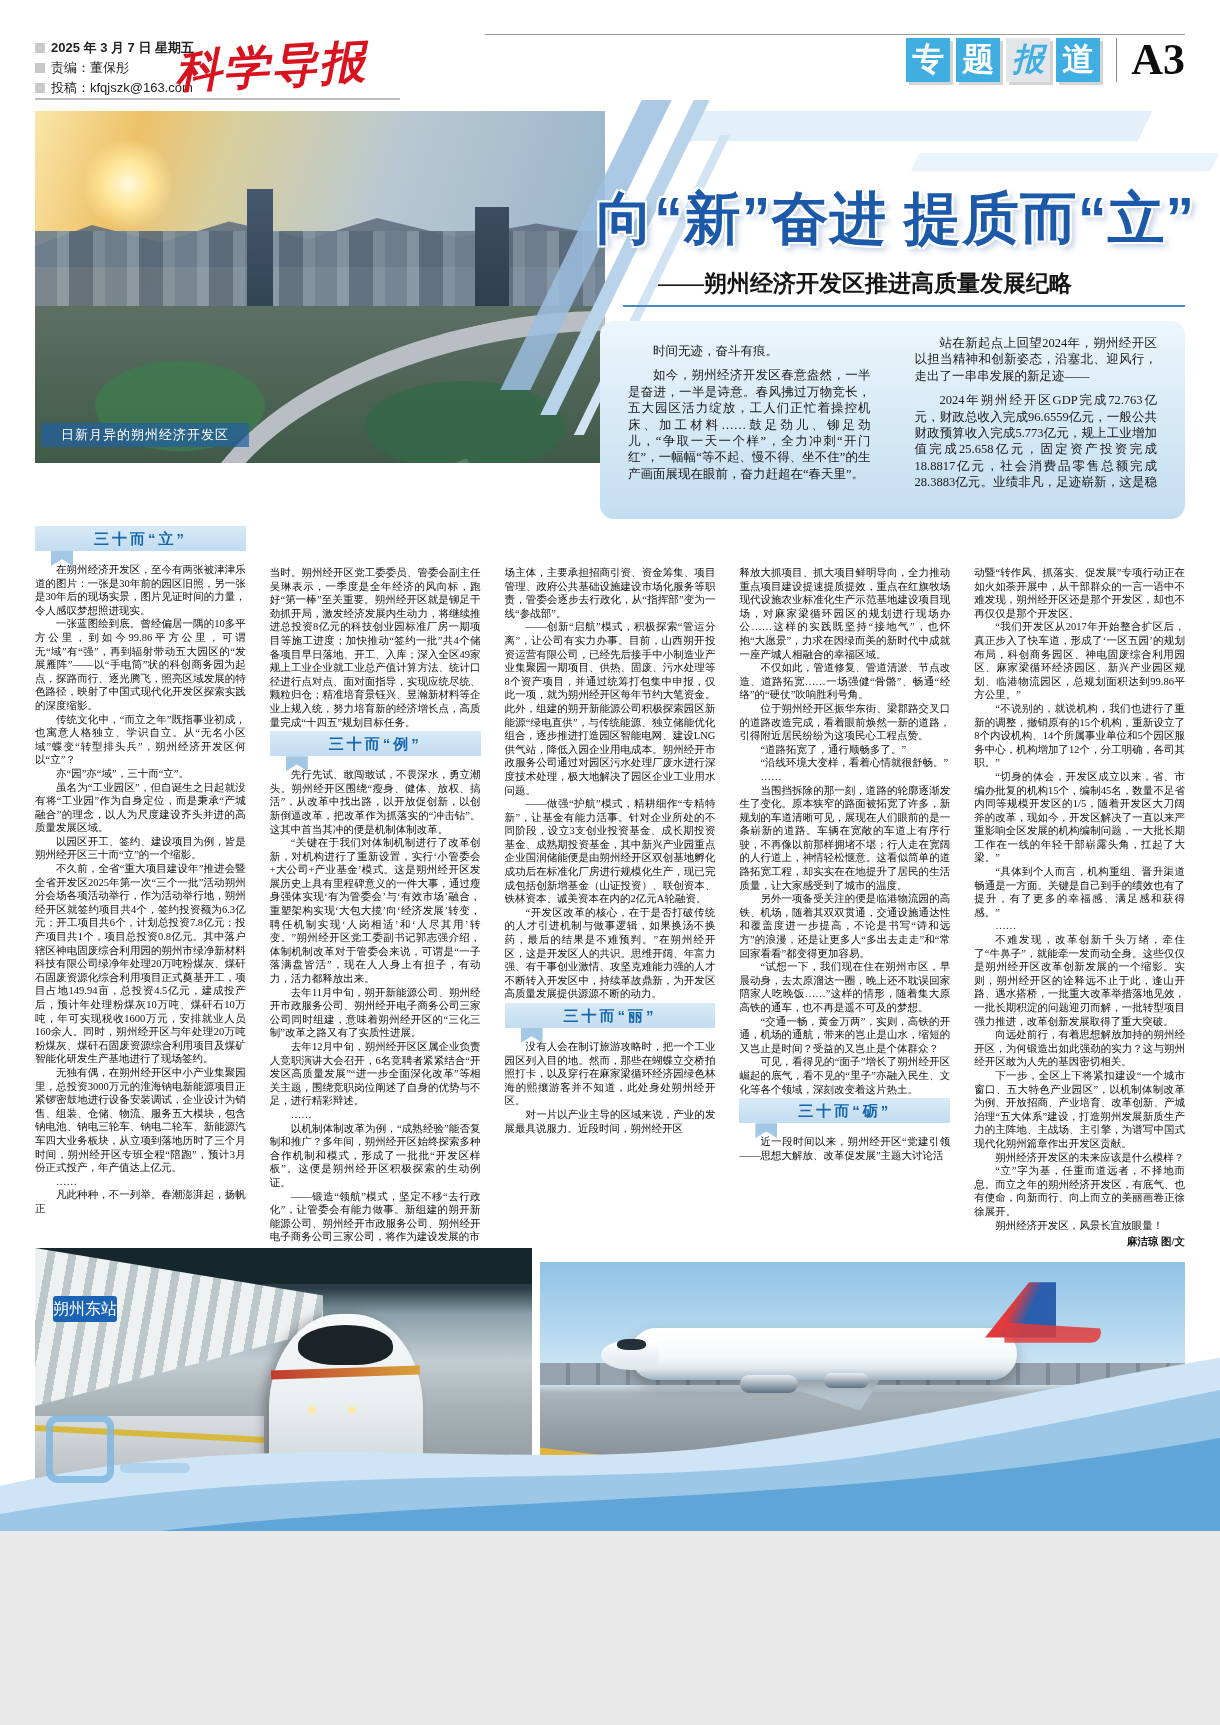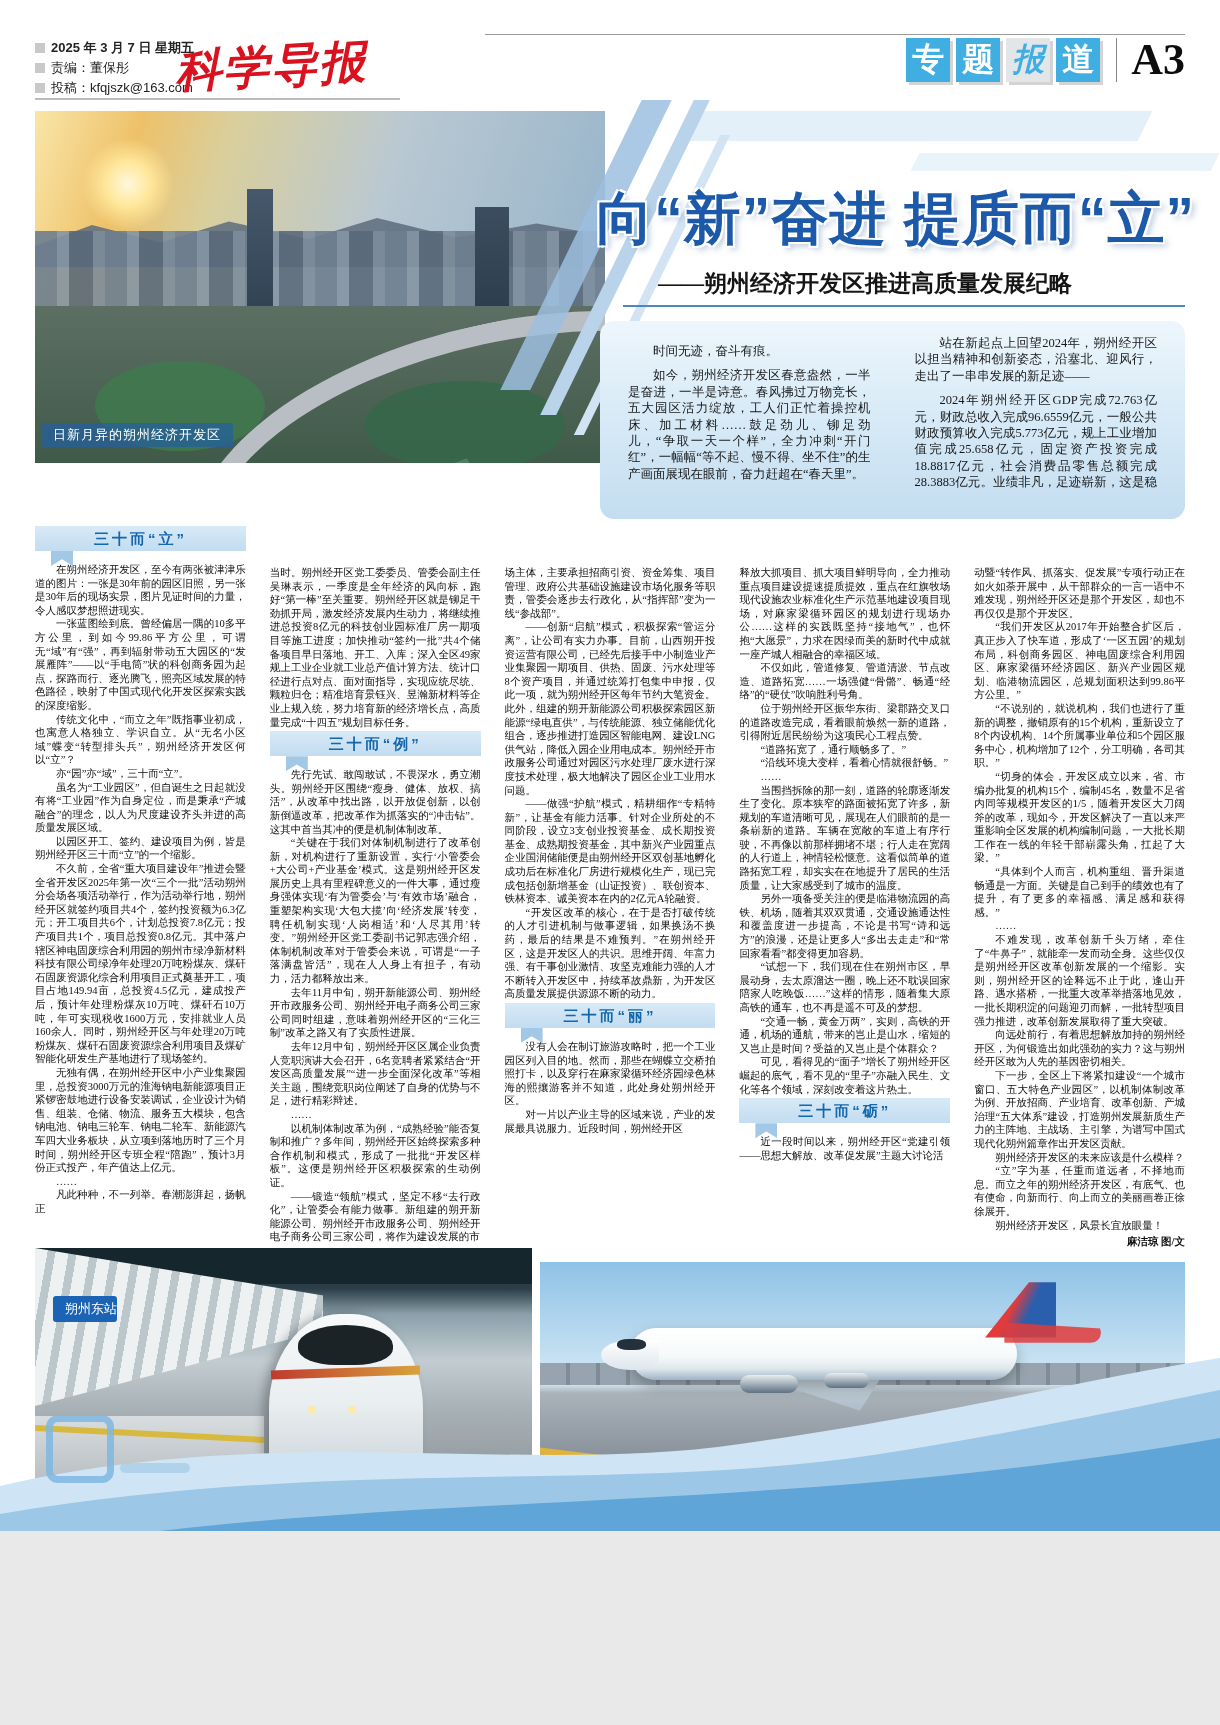--- a/index.html
+++ b/index.html
@@ -40,21 +40,21 @@
   .hp-tower1{position:absolute;left:212px;top:78px;width:26px;height:130px;background:linear-gradient(#46586b,#2f4252);}
   .hp-tower2{position:absolute;left:440px;top:96px;width:34px;height:120px;background:linear-gradient(#3b4d5e,#2a3c4c);}
   .hp-ground{position:absolute;left:0;top:195px;width:100%;height:160px;background:linear-gradient(#5d6f63,#3f5a49);}
   .hp-road1{position:absolute;left:-140px;top:170px;width:560px;height:340px;border:26px solid #c9ced2;border-radius:50%;
             border-top-color:transparent;border-left-color:transparent;transform:rotate(24deg);}
   .hp-road2{position:absolute;left:150px;top:210px;width:620px;height:300px;border:20px solid #b8bec3;border-radius:50%;
             border-bottom-color:transparent;border-right-color:transparent;transform:rotate(-12deg);}
   .hp-green{position:absolute;left:60px;top:250px;width:170px;height:90px;border-radius:50%;background:#3f7a4e;opacity:.8;}
   .hp-green2{position:absolute;left:330px;top:270px;width:200px;height:90px;border-radius:50%;background:#35684a;opacity:.8;}
   .hero-cap{position:absolute;left:6px;bottom:16px;background:rgba(34,96,160,.72);color:#fff;font-size:13px;
-            padding:3px 12px;letter-spacing:1px;font-family:"Liberation Sans",sans-serif;}
+            padding:3px 20px;letter-spacing:1px;font-family:"Liberation Sans",sans-serif;}
   .headline{position:absolute;left:470px;top:76px;width:690px;text-align:right;font-size:57px;font-weight:900;color:#1c5aa9;
             letter-spacing:1px;white-space:nowrap;font-family:"Liberation Sans",sans-serif;
             text-shadow:2px 2px 0 #fff,-2px -2px 0 #fff,-2px 2px 0 #fff,2px -2px 0 #fff,4px 4px 6px rgba(120,150,190,.55);}
   .subhead{position:absolute;left:500px;top:163px;width:660px;text-align:center;font-size:23px;font-weight:bold;color:#151515;}
   .sub-rule{position:absolute;left:588px;top:200px;width:562px;height:2px;background:#4e86c0;}
   .intro{position:absolute;left:565px;top:216px;width:585px;height:198px;border-radius:14px;
          background:linear-gradient(180deg,#edf6fc 0%,#d9ebf7 45%,#c3ddf0 100%);
          padding:14px 20px;box-sizing:border-box;column-count:2;column-gap:28px;
          font-size:12.5px;line-height:16.4px;text-align:justify;color:#17181a;overflow:hidden;}
   .intro p{margin:8px;text-indent:2em;}
@@ -72,21 +72,21 @@
   
   .photo-cap{position:absolute;background:rgba(70,120,175,.75);color:#fff;font-size:12.5px;padding:3px 12px;
              letter-spacing:1px;font-family:"Liberation Sans",sans-serif;white-space:nowrap;}
   .photo-train{position:absolute;left:35px;top:1248px;width:497px;height:255px;overflow:hidden;
                background:linear-gradient(180deg,#1f3138 0%,#2c3f48 16%,#8ba0aa 26%,#c2ccd1 44%,#a9b2b7 62%,#878f94 100%);}
   .pt-canopy{position:absolute;left:0;top:0;width:58%;height:62%;
              background:repeating-linear-gradient(100deg,#eef1f2 0 13px,#bcc7cc 13px 21px);
              clip-path:polygon(0 0,100% 30%,100% 52%,0 100%);}
   .pt-roofedge{position:absolute;left:0;top:0;width:100%;height:14%;background:#16262d;}
   .pt-sign{position:absolute;left:18px;top:48px;width:64px;height:26px;background:#1b63b4;border-radius:3px;
-           color:#fff;font-size:13px;text-align:right;line-height:26px;font-family:"Liberation Sans",sans-serif;}
+           color:#fff;font-size:16px;text-align:left;line-height:26px;font-family:"Liberation Sans",sans-serif;}
   .pt-platform{position:absolute;left:0;bottom:0;width:46%;height:34%;background:linear-gradient(#d9dde0,#aeb4b8);}
   .pt-yellow{position:absolute;left:0;bottom:26%;width:46%;height:6px;background:#d8b93f;transform:rotate(3deg);}
   .pt-track{position:absolute;left:46%;bottom:0;width:54%;height:18%;background:linear-gradient(#6e767b,#4c5357);}
   .pt-train{position:absolute;left:47%;top:26%;width:31%;height:64%;
             background:linear-gradient(180deg,#f7f9fa 0%,#e9eef0 55%,#cdd5d9 100%);
             border-radius:46% 46% 10% 10%/58% 58% 6% 6%;box-shadow:-6px 0 10px rgba(0,0,0,.25);}
   .pt-windshield{position:absolute;left:53%;top:30%;width:19%;height:16%;background:#1c2327;border-radius:50% 50% 40% 40%;}
   .pt-stripe{position:absolute;left:47.5%;top:47%;width:30%;height:9px;background:linear-gradient(90deg,#c03a2e,#d8a33c);transform:rotate(-2deg);}
   .pt-light{position:absolute;left:55%;top:62%;width:8px;height:8px;border-radius:50%;background:#ffe9a8;box-shadow:40px 0 0 #ffe9a8;}
   .photo-plane{position:absolute;left:540px;top:1262px;width:645px;height:252px;overflow:hidden;

